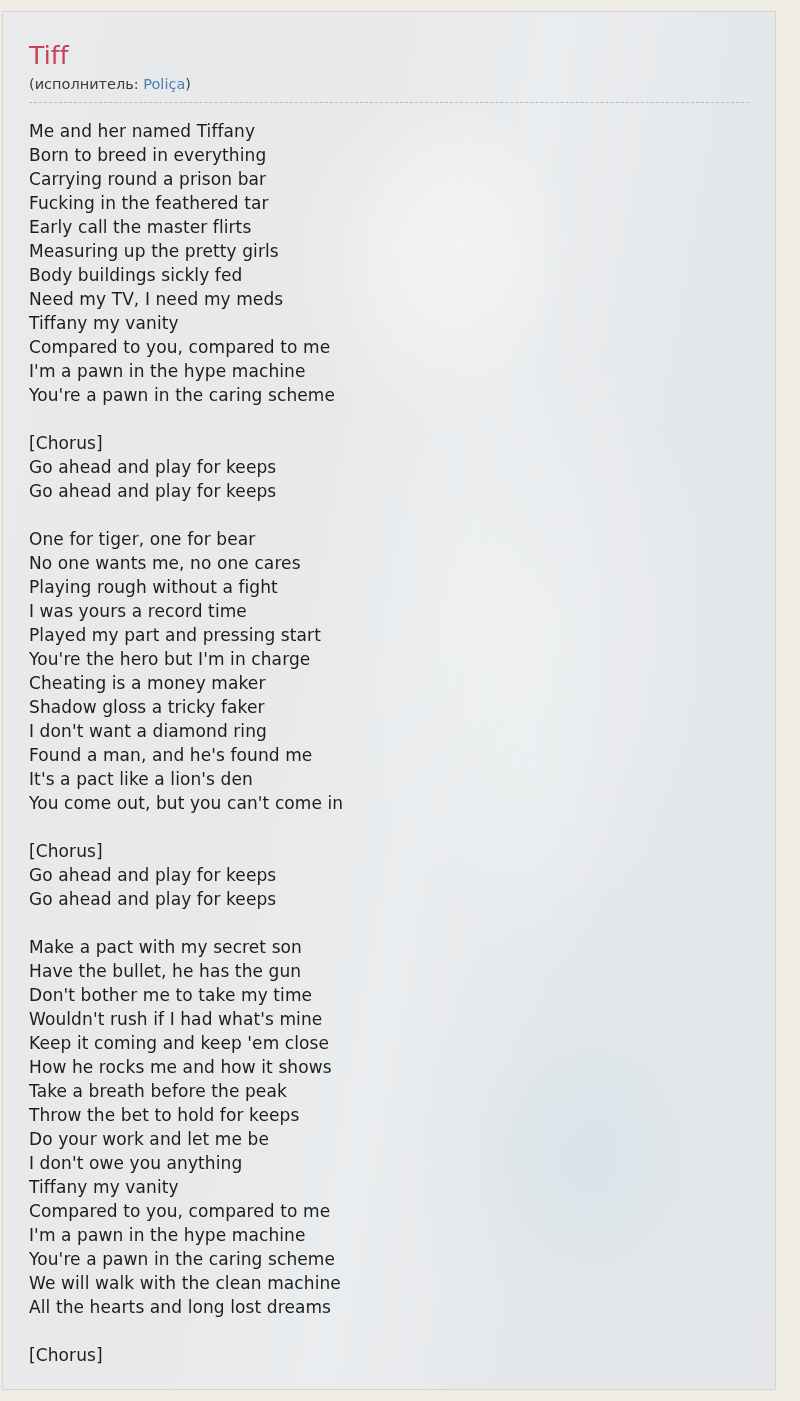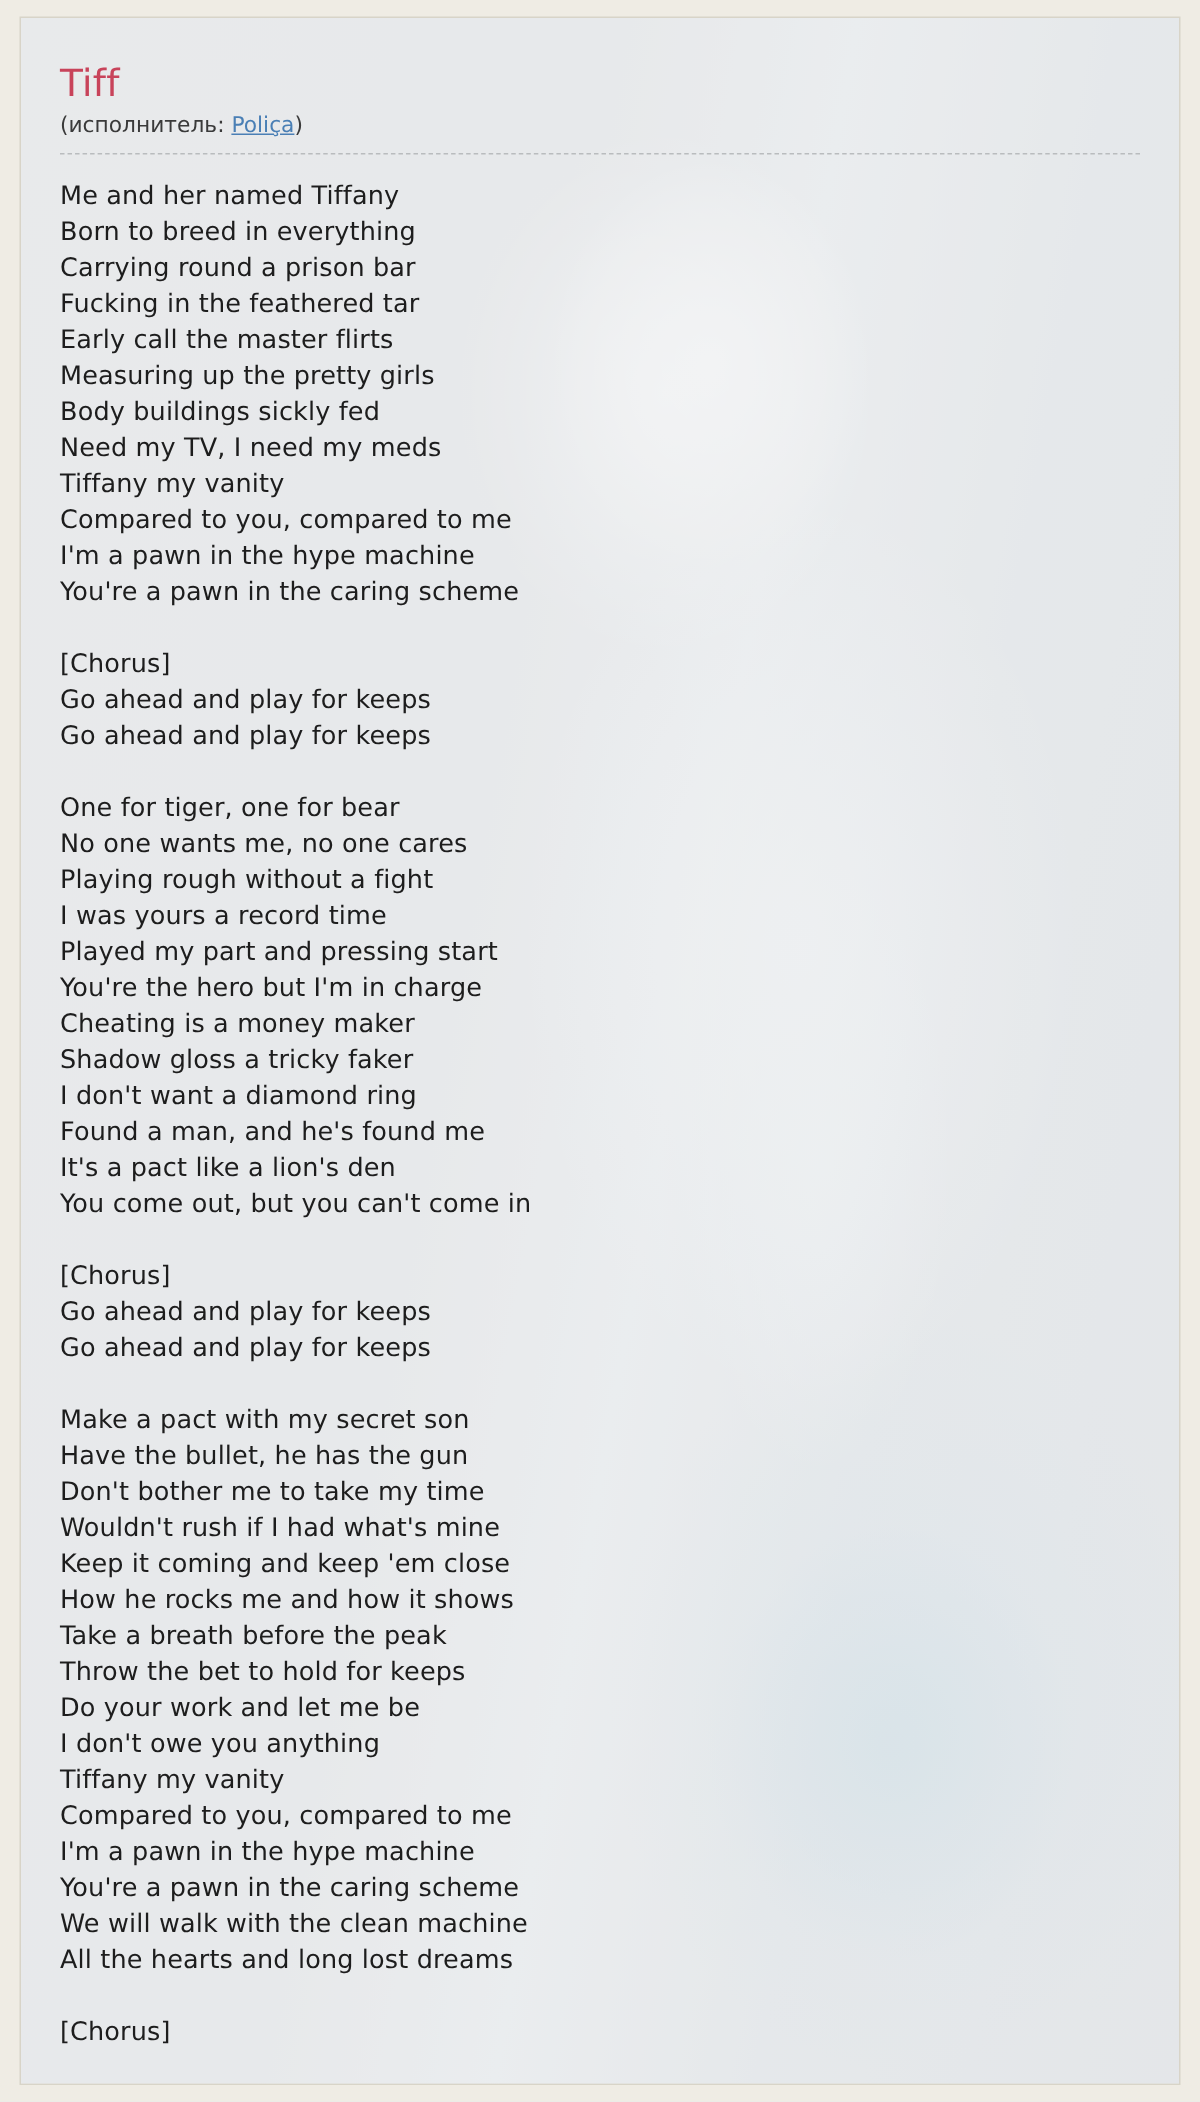--- a/index.html
+++ b/index.html
@@ -10,21 +10,21 @@
     width: 800px;
     height: 1401px;
     background: #efece4;
     font-family: "DejaVu Sans", "Liberation Sans", sans-serif;
     overflow: hidden;
   }
 
   
   .page-frame {
     position: absolute;
-    left: 14px;
+    left: 3px;
     top: 12px;
     width: 772px;
     height: 1377px;
     background: #e7e9ea;
     box-shadow: 0 0 0 1px #d8d4c8;
     overflow: hidden;
   }
 
   
   .bg-photo {
@@ -75,21 +75,20 @@
 
   .artist-line {
     font-size: 14.5px;
     color: #3a3a3a;
     padding-bottom: 10px;
     border-bottom: 1px dashed #b9bcbe;
     margin-bottom: 16px;
   }
   .artist-link {
     color: #4a7fb5;
-    text-decoration: underline;
     cursor: pointer;
   }
 
   .lyrics {
     font-size: 17px;
     line-height: 24px;
     color: #1d1d1d;
     white-space: pre-wrap;
     letter-spacing: 0.1px;
   }

